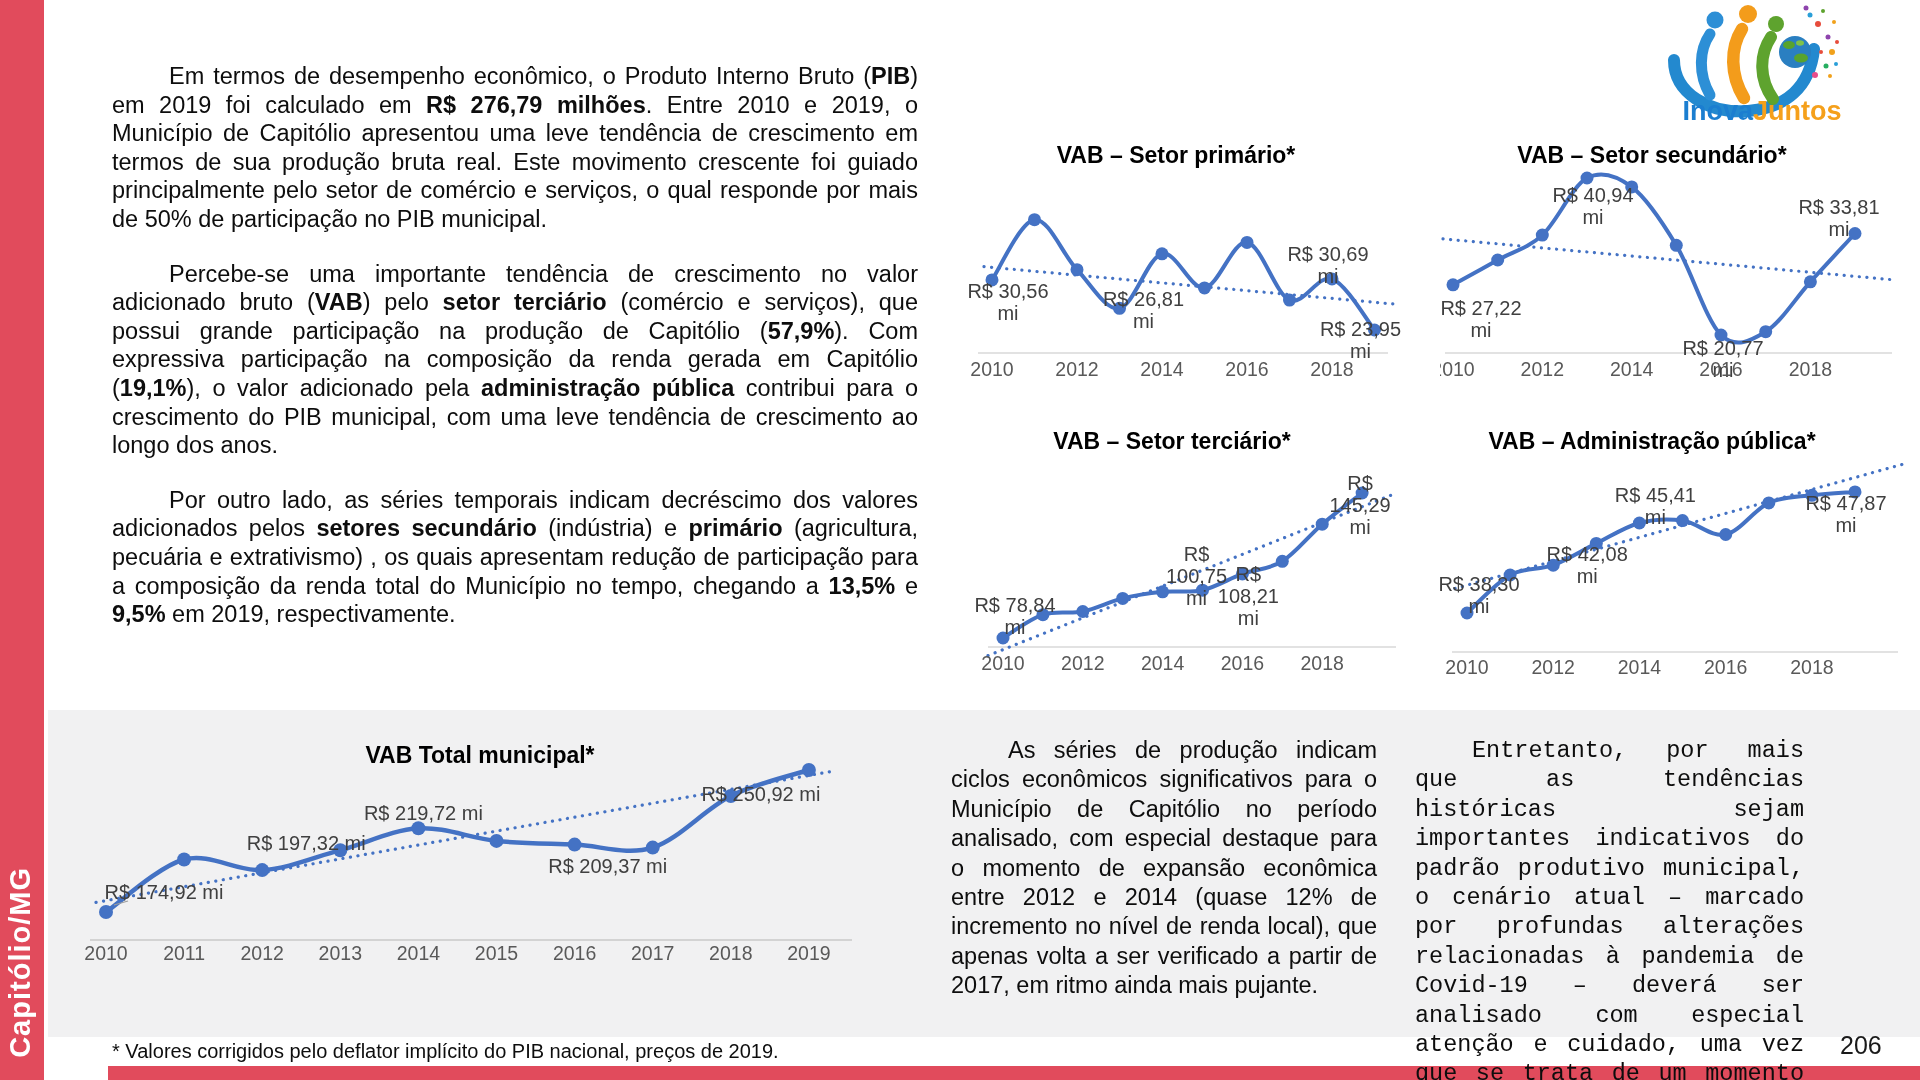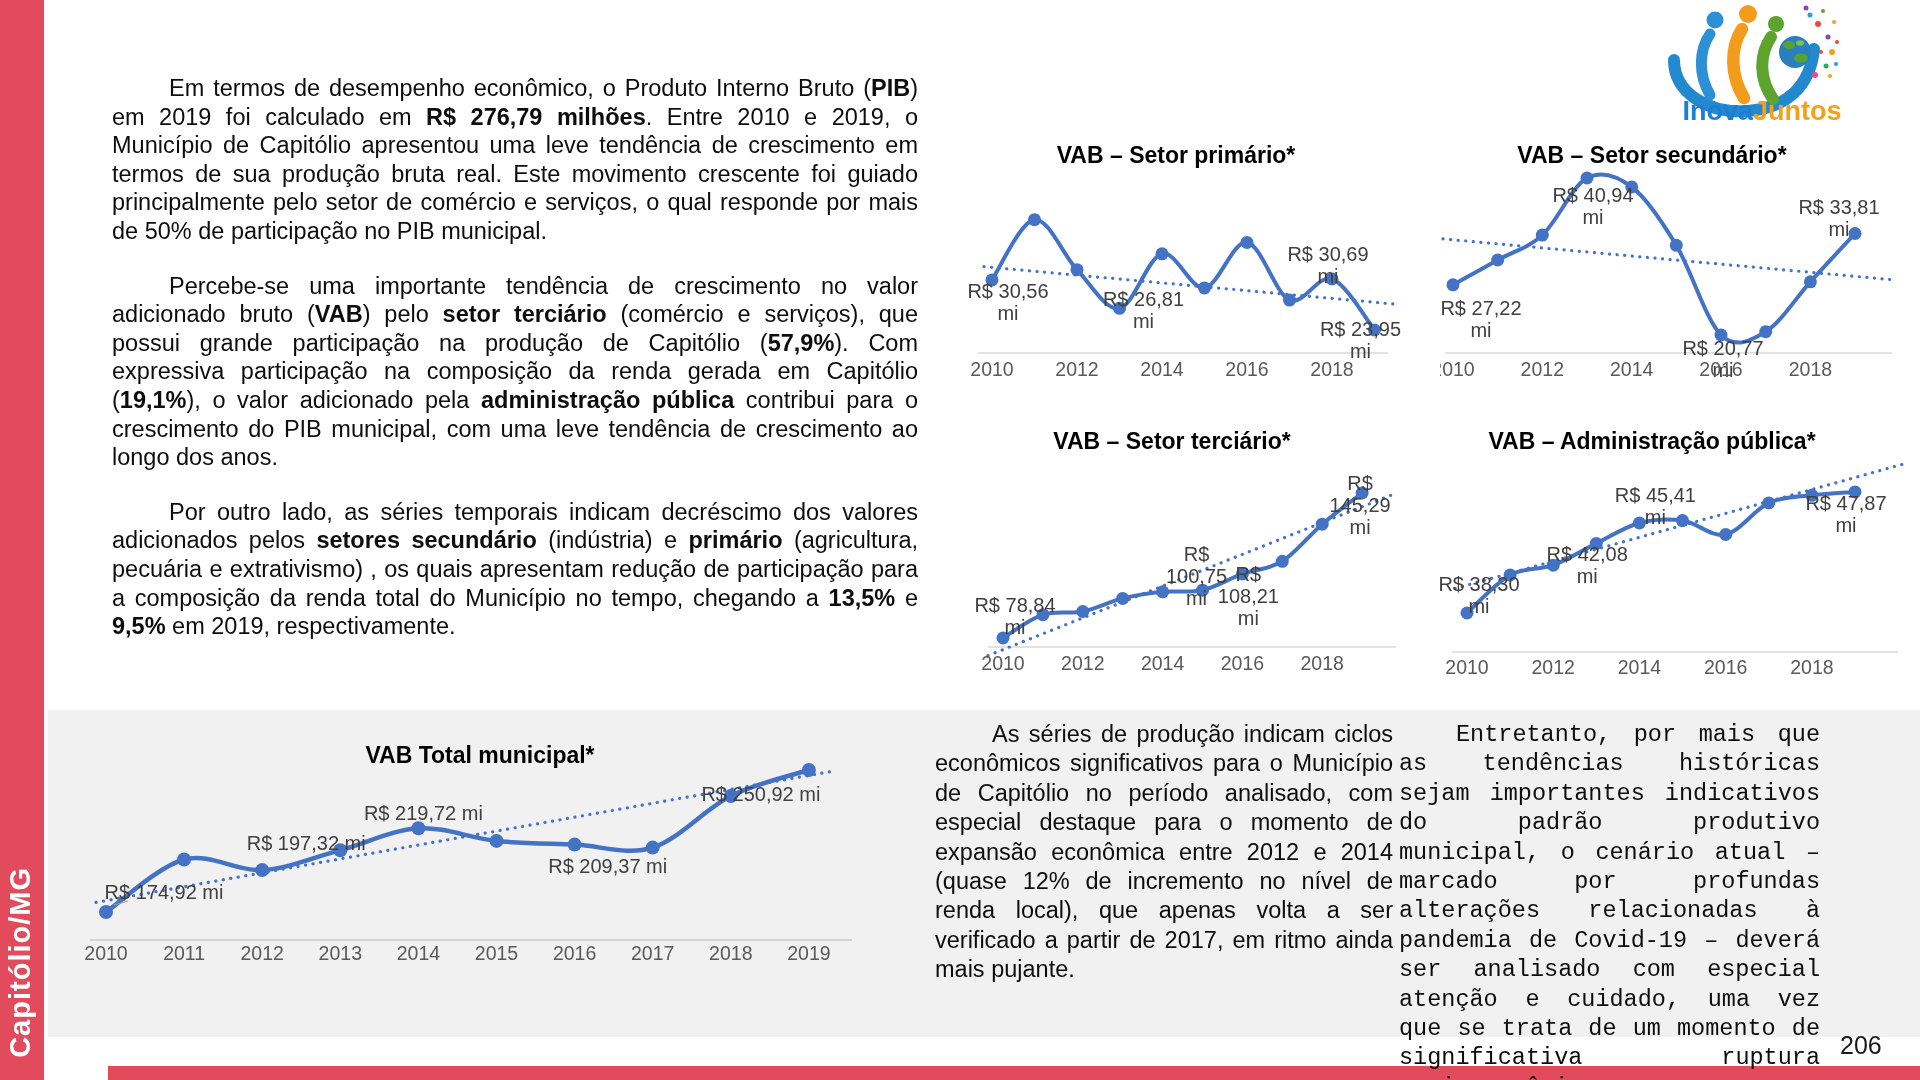--- a/index.html
+++ b/index.html
@@ -12,23 +12,23 @@
   html,body{margin:0;padding:0;background:#888;}
   .page{position:relative;width:1920px;height:1080px;background:#ffffff;overflow:hidden;
         font-family:"Liberation Sans","DejaVu Sans",sans-serif;color:#0d0d0d;}
   .sidebar{position:absolute;left:0;top:0;width:44px;height:1080px;background:var(--red);}
   .sidebar-label{position:absolute;left:4px;bottom:22px;writing-mode:vertical-rl;transform:rotate(180deg);
         color:#fff;font-weight:bold;font-size:29px;letter-spacing:1px;white-space:nowrap;}
   .bottom-strip{position:absolute;left:108px;top:1066px;width:1812px;height:14px;background:var(--red);}
   .gray-band{position:absolute;left:48px;top:710px;width:1872px;height:327px;background:var(--band);}
   .main-text{position:absolute;left:112px;top:62px;width:806px;font-size:23.5px;line-height:28.6px;
         text-align:justify;}
-  .main-text p{margin:12px 0 26px 0;text-indent:57px;}
+  .main-text p{margin:0 0 26px 0;text-indent:57px;}
   .coltext{position:absolute;font-size:23.5px;line-height:29.4px;text-align:justify;}
-  .coltext p{margin:0;text-indent:57px;}
+  .coltext p{margin:16px;text-indent:57px;}
   #col-left{left:935px;top:720px;width:458px;}
   #col-right{left:1399px;top:720px;width:421px;font-family:Liberation Mono, monospace;}
   .footnote{position:absolute;left:112px;top:1040px;font-size:20px;color:#0d0d0d;}
   .pagenum{position:absolute;left:1840px;top:1031px;width:60px;font-size:25px;font-weight:normal;color:#1a1a1a;}
   .logo{position:absolute;left:1658px;top:2px;width:184px;height:124px;}
   .chart{position:absolute;}
   .chart svg{display:block;}
   svg text{font-family:"Liberation Sans","DejaVu Sans",sans-serif;}
 </style>
 </head>
@@ -228,15 +228,16 @@
       </svg>
     </div>
 
   <div class="coltext" id="col-left">
       <p><span>As séries de produção indicam ciclos econômicos significativos para o Município de Capitólio no período analisado, com especial destaque para o momento de expansão econômica entre 2012 e 2014 (quase 12% de incremento no nível de renda local), que apenas volta a ser verificado a partir de 2017, em ritmo ainda mais pujante.</span></p>
     </div>
   <div class="coltext" id="col-right">
       <p><span>Entretanto, por mais que as tendências históricas sejam importantes indicativos do padrão produtivo municipal, o cenário atual – marcado por profundas alterações relacionadas à pandemia de Covid-19 – deverá ser analisado com especial atenção e cuidado, uma vez que se trata de um momento de significativa ruptura socioeconômica.</span></p>
     </div>
 
+  <div class="footnote">* Valores corrigidos pelo deflator implícito do PIB nacional, preços de 2019.</div>
   <div class="pagenum">206</div>
 
 </div>
 
 </body></html>

